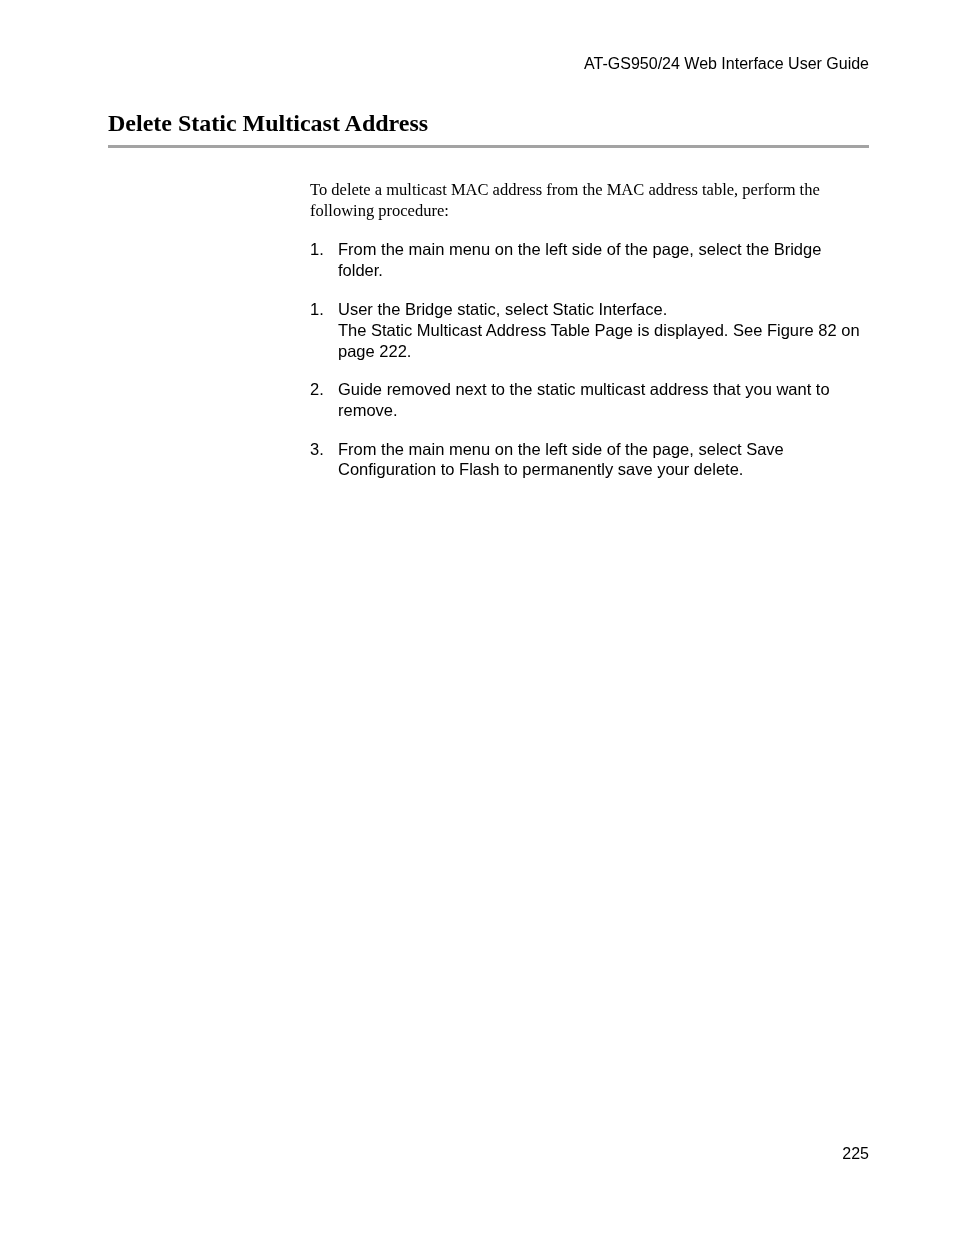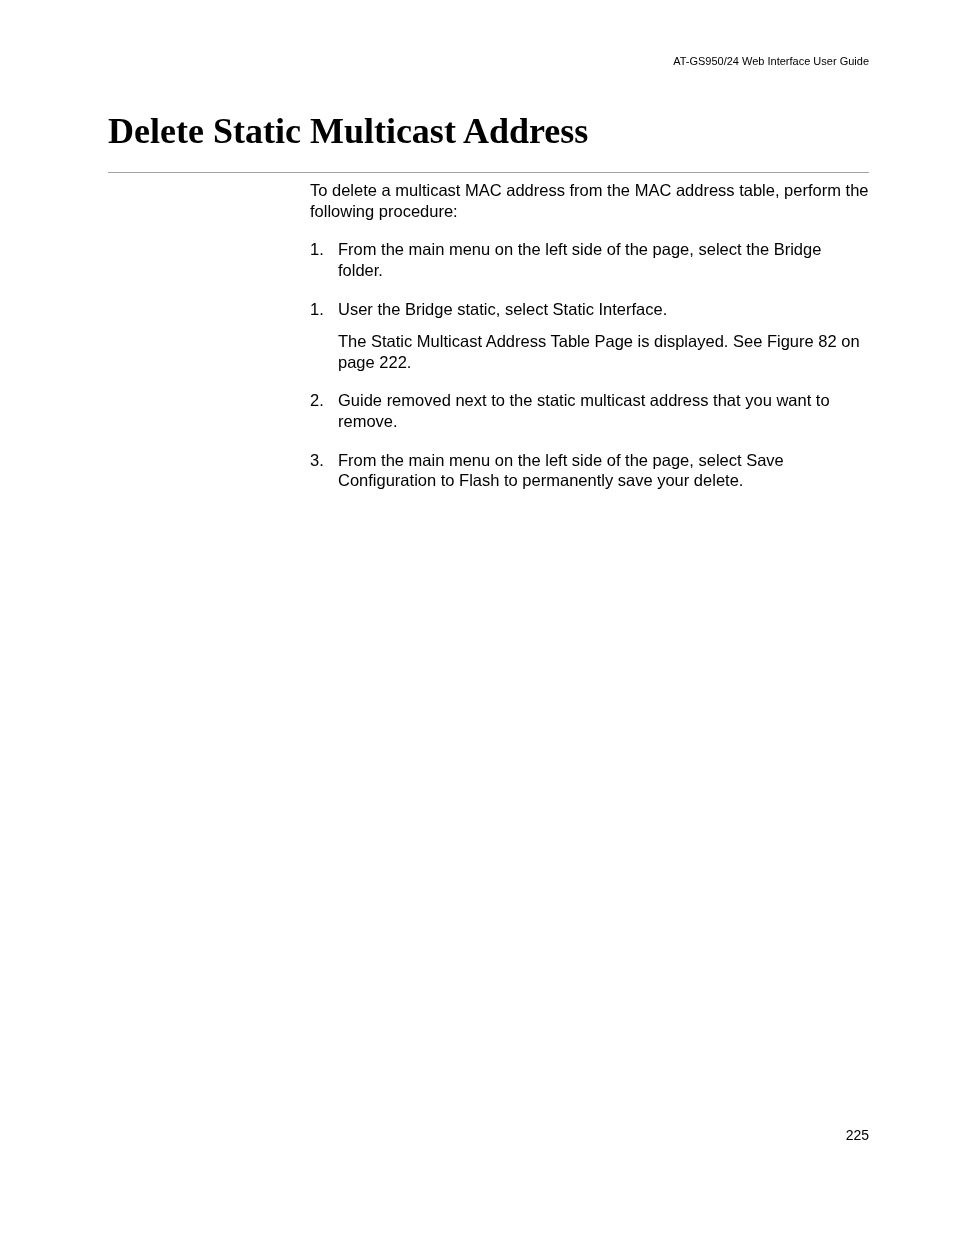--- a/index.html
+++ b/index.html
@@ -8,64 +8,65 @@
       height: 1235px;
       background: #fff;
       font-family: Arial, Helvetica, sans-serif;
       color: #000;
       position: relative;
     }
     .header-text {
       position: absolute;
       top: 55px;
       right: 85px;
-      font-size: 11px;
+      font-size: 16px;
     }
     .section-title {
       position: absolute;
       top: 110px;
       left: 108px;
       right: 85px;
       font-family: "Times New Roman", Times, serif;
       font-weight: bold;
-      font-size: 36px;
-      padding-bottom: 20px;
-      border-bottom: 1px solid #a3a3a3;
+      font-size: 24px;
+      padding-bottom: 8px;
+      border-bottom: 3px solid #a3a3a3;
     }
     .body-content {
       position: absolute;
       top: 180px;
       left: 310px;
       right: 85px;
       font-size: 16.5px;
       line-height: 1.25;
     }
     .intro {
       margin-bottom: 18px;
+      font-family: Liberation Serif, serif;
     }
     .step {
       display: flex;
       margin-bottom: 18px;
     }
     .step-num {
       width: 28px;
       flex: 0 0 28px;
     }
     .step-body {
       flex: 1;
     }
     .step-body .sub {
-      margin-top: 12px;
+      margin-top: 1px;
     }
     .bold { font-weight: normal; }
     .page-num {
       position: absolute;
-      bottom: 92px;
+      bottom: 72px;
       right: 85px;
-      font-size: 14px;
+      font-size: 16px;
       margin-top: 24px;
     }
   </style>
 </head>
 <body>
 
 <div class="header-text">AT-GS950/24  Web Interface User Guide</div>
 
 <div class="section-title">Delete Static Multicast Address</div>
 

